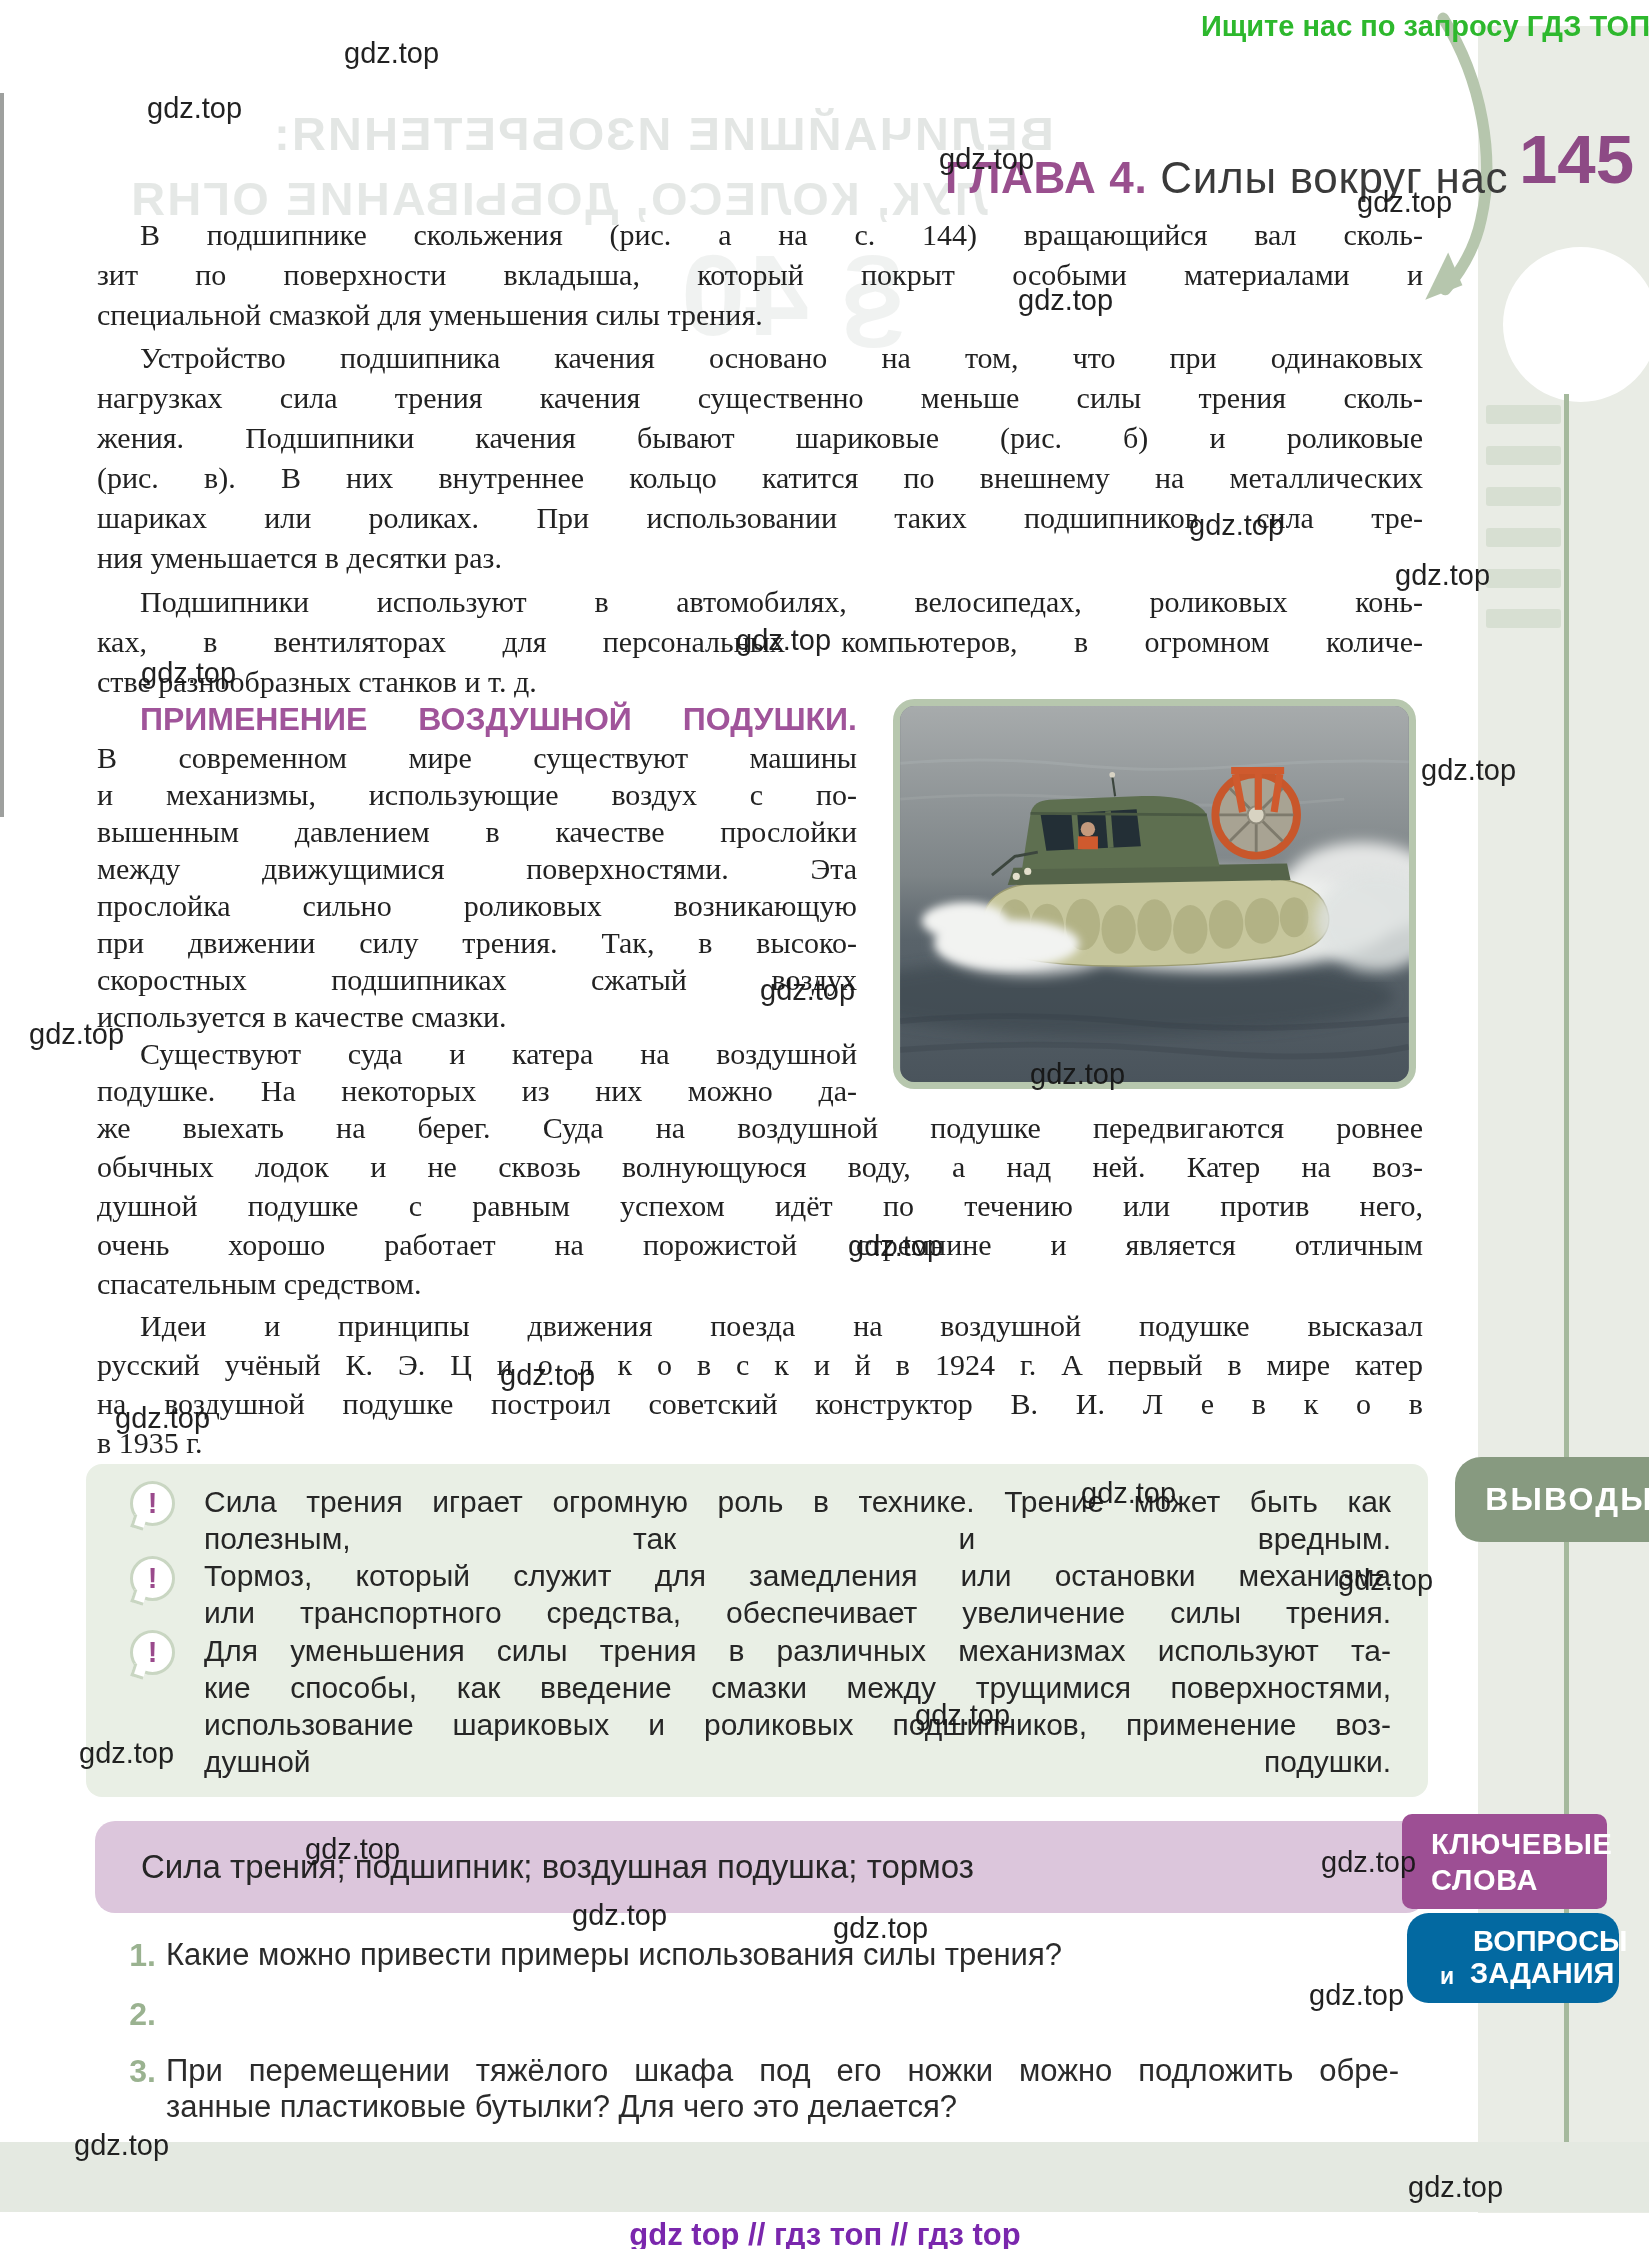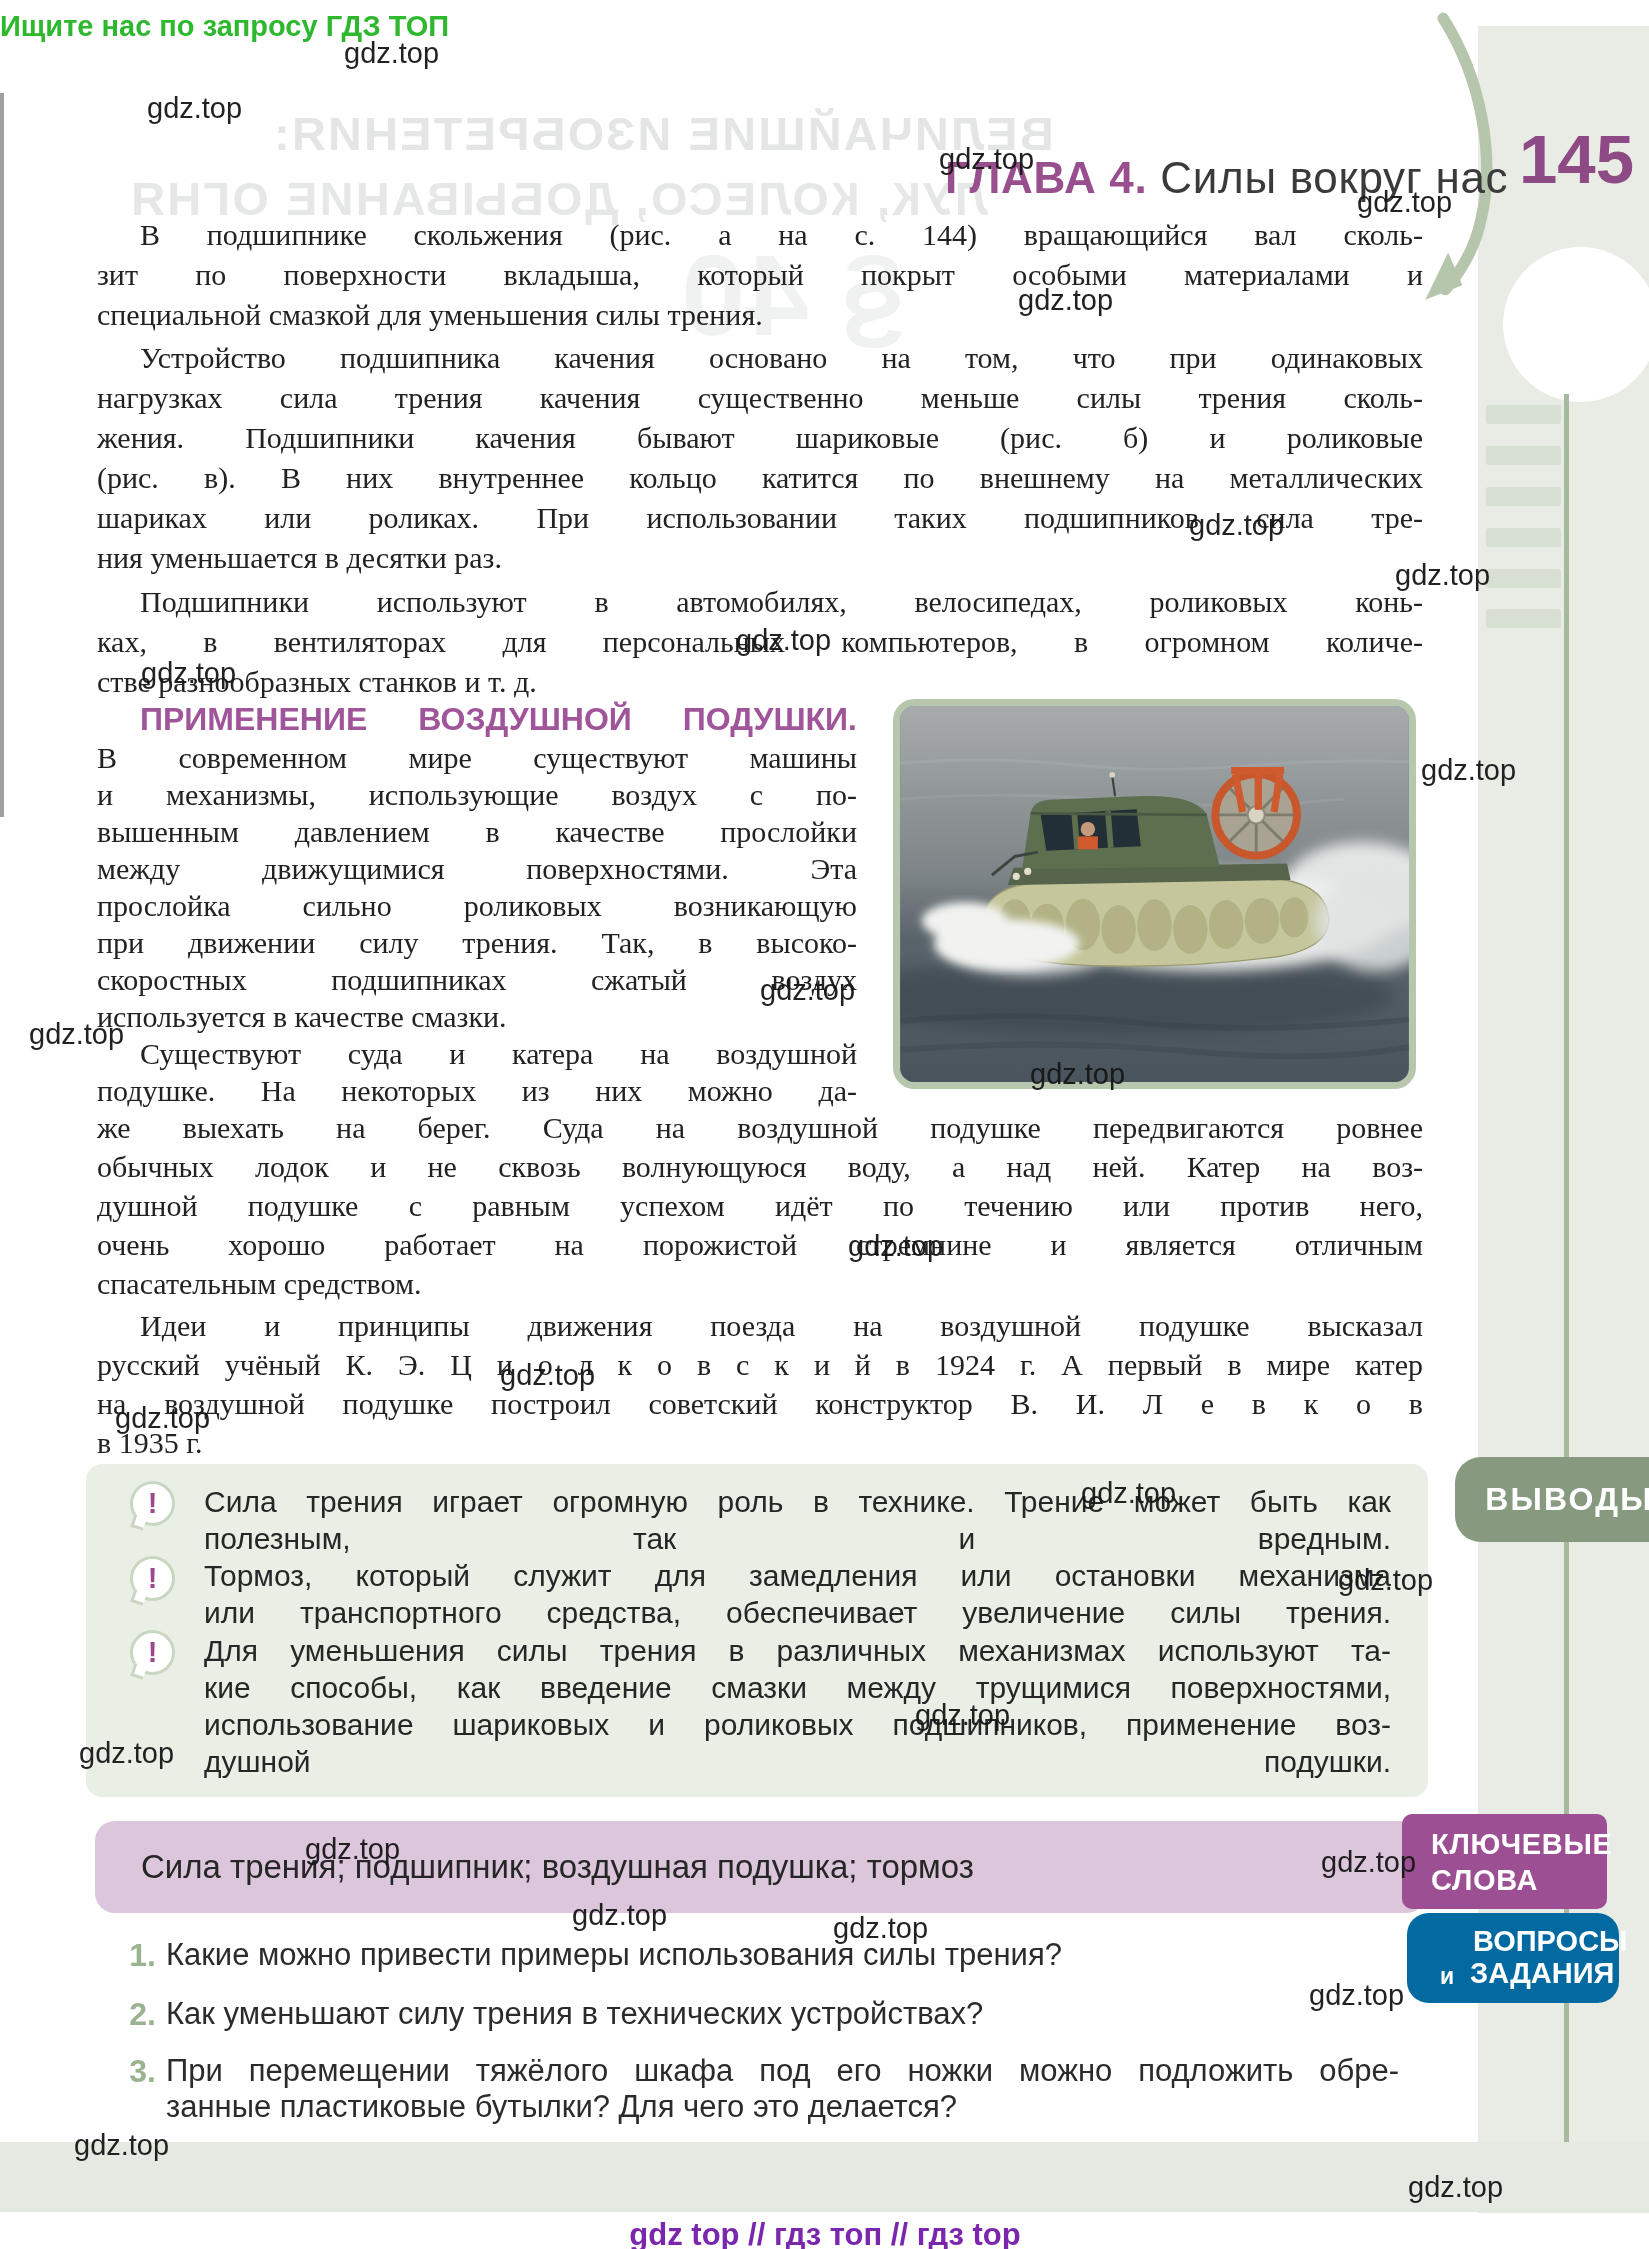--- a/index.html
+++ b/index.html
@@ -12,21 +12,21 @@
   .rail-line{left:1564px;top:394px;width:5px;height:1815px;background:#a5b99d;}
   .rail-circle{left:1503px;top:247px;width:155px;height:155px;border-radius:50%;background:#ffffff;}
   .rail-bleed{left:1486px;width:75px;height:18.6px;background:#aebfa7;opacity:.3;border-radius:2.9px;}
   .rail-arrow{left:1411px;top:11.5px;width:100px;height:301px;}
 
   
   .edge-sliver{left:0;top:93px;width:3.6px;height:724px;background:rgba(40,45,40,.45);}
   .corner-wedge{left:0;top:2187px;width:0;height:0;border-bottom:23px solid #1c3540;border-right:34px solid transparent;}
 
   
-  .promo{left:0;top:10px;width:1650px;text-align:left;font-size:29px;font-weight:bold;color:#2db82d;}
+  .promo{left:0;top:10px;width:1650px;text-align:right;font-size:29px;font-weight:bold;color:#2db82d;}
   .chapter{left:945px;top:153px;width:473px;font-size:44px;letter-spacing:0.7px;white-space:nowrap;}
   .chapter .lbl{color:#994f8e;font-weight:bold;}
   .chapter .ttl{color:#3a3a3a;}
   .pagenum{left:1519px;top:120px;font-size:69px;font-weight:bold;color:#8d4a85;}
 
   
   .bleed{transform:scaleX(-1);font-weight:bold;color:#76857c;white-space:nowrap;}
   .bleed.b1{left:272px;top:106px;font-size:47px;opacity:.20;letter-spacing:2.2px;}
   .bleed.b2{left:129px;top:171px;font-size:47px;opacity:.18;letter-spacing:2.2px;}
   .bleed.b3{left:681px;top:229px;font-size:115px;opacity:.10;}
@@ -273,23 +273,20 @@
     <span class="conj">и</span>
     <span class="l2">ЗАДАНИЯ</span>
   </div>
 
   <div class="abs q-num" style="top:1937px">1.</div>
   <div class="abs q-text" style="top:1937px">
     <div class="ql">Какие можно привести примеры использования силы трения?</div>
   </div>
 
   <div class="abs q-num" style="top:1996px">2.</div>
-  <div class="abs q-text" style="top:1996px">
-    <div class="ql">Как уменьшают силу трения в технических устройствах?</div>
-  </div>
 
   <div class="abs q-num" style="top:2053px">3.</div>
   <div class="abs q-text" style="top:2053px">
     <div class="ql just">При перемещении тяжёлого шкафа под его ножки можно подложить обре-</div>
     <div class="ql">занные пластиковые бутылки? Для чего это делается?</div>
   </div>
 
   <div class="abs bottom-band"></div>
   <div class="abs footer">gdz top  //  гдз топ  //  гдз top</div>
 

